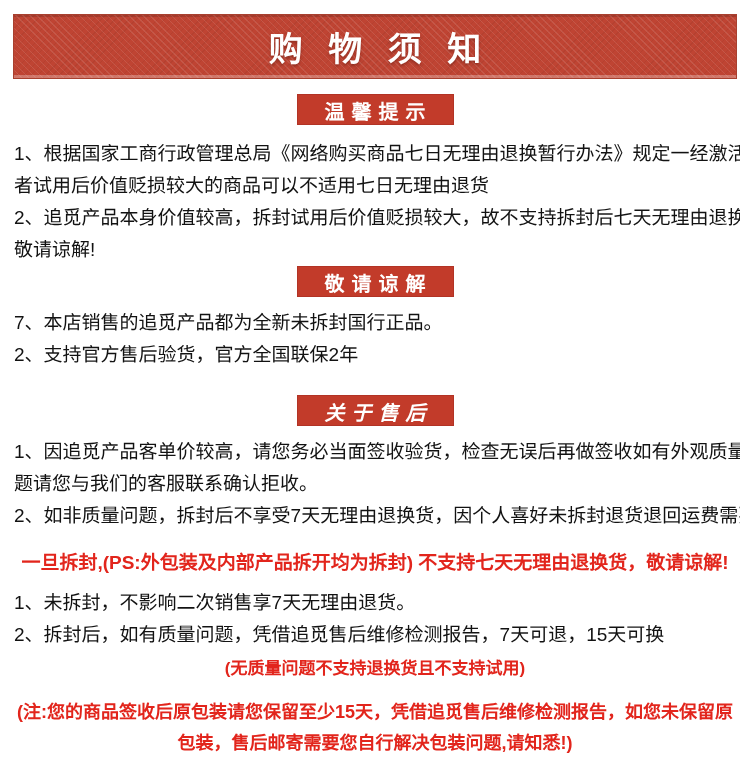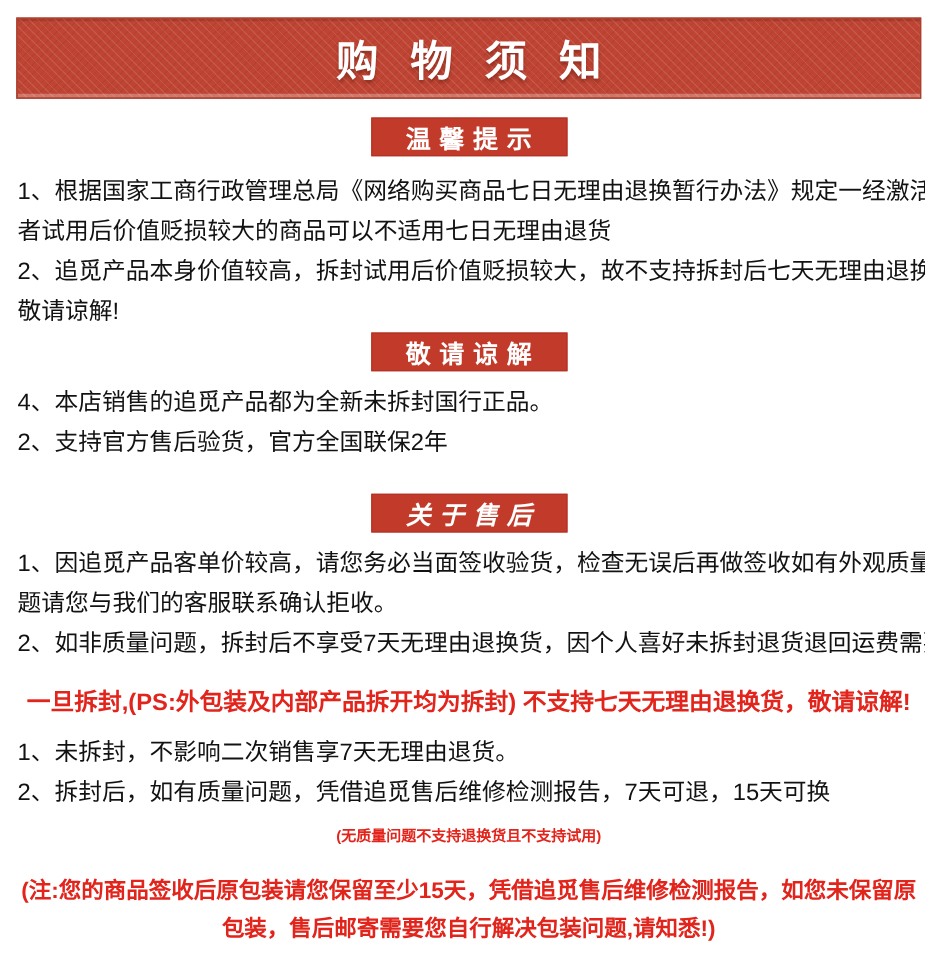--- a/index.html
+++ b/index.html
@@ -81,21 +81,21 @@
     text-align:center;
     color:var(--accent-red);
     font-size:19px;font-weight:bold;
     white-space:nowrap;
   }
   .red-center{
     margin-top:7px;
     height:22px;line-height:22px;
     text-align:center;
     color:var(--accent-red);
-    font-size:12px;font-weight:bold;
+    font-size:17px;font-weight:bold;
     white-space:nowrap;
   }
   .red-note{
     margin-top:17px;
     text-align:center;
     color:var(--accent-red);
     font-size:18px;font-weight:bold;
   }
   .red-note .line{
     height:31px;line-height:31px;
@@ -116,21 +116,21 @@
   <div class="para para-tips">
     <div class="line">1、根据国家工商行政管理总局《网络购买商品七日无理由退换暂行办法》规定一经激活或</div>
     <div class="line">者试用后价值贬损较大的商品可以不适用七日无理由退货</div>
     <div class="line">2、追觅产品本身价值较高，拆封试用后价值贬损较大，故不支持拆封后七天无理由退换货</div>
     <div class="line">敬请谅解!</div>
   </div>
 
   <div class="section-btn btn-product">敬请谅解</div>
 
   <div class="para para-product">
-    <div class="line">4、本店销售的追觅产品都为全新未拆封国行正品。</div>
+    <div class="line">7、本店销售的追觅产品都为全新未拆封国行正品。</div>
     <div class="line">2、支持官方售后验货，官方全国联保2年</div>
   </div>
 
   <div class="section-btn btn-aftersales">关于售后</div>
 
   <div class="para para-aftersales">
     <div class="line">1、因追觅产品客单价较高，请您务必当面签收验货，检查无误后再做签收如有外观质量问</div>
     <div class="line">题请您与我们的客服联系确认拒收。</div>
     <div class="line">2、如非质量问题，拆封后不享受7天无理由退换货，因个人喜好未拆封退货退回运费需要</div>
   </div>

